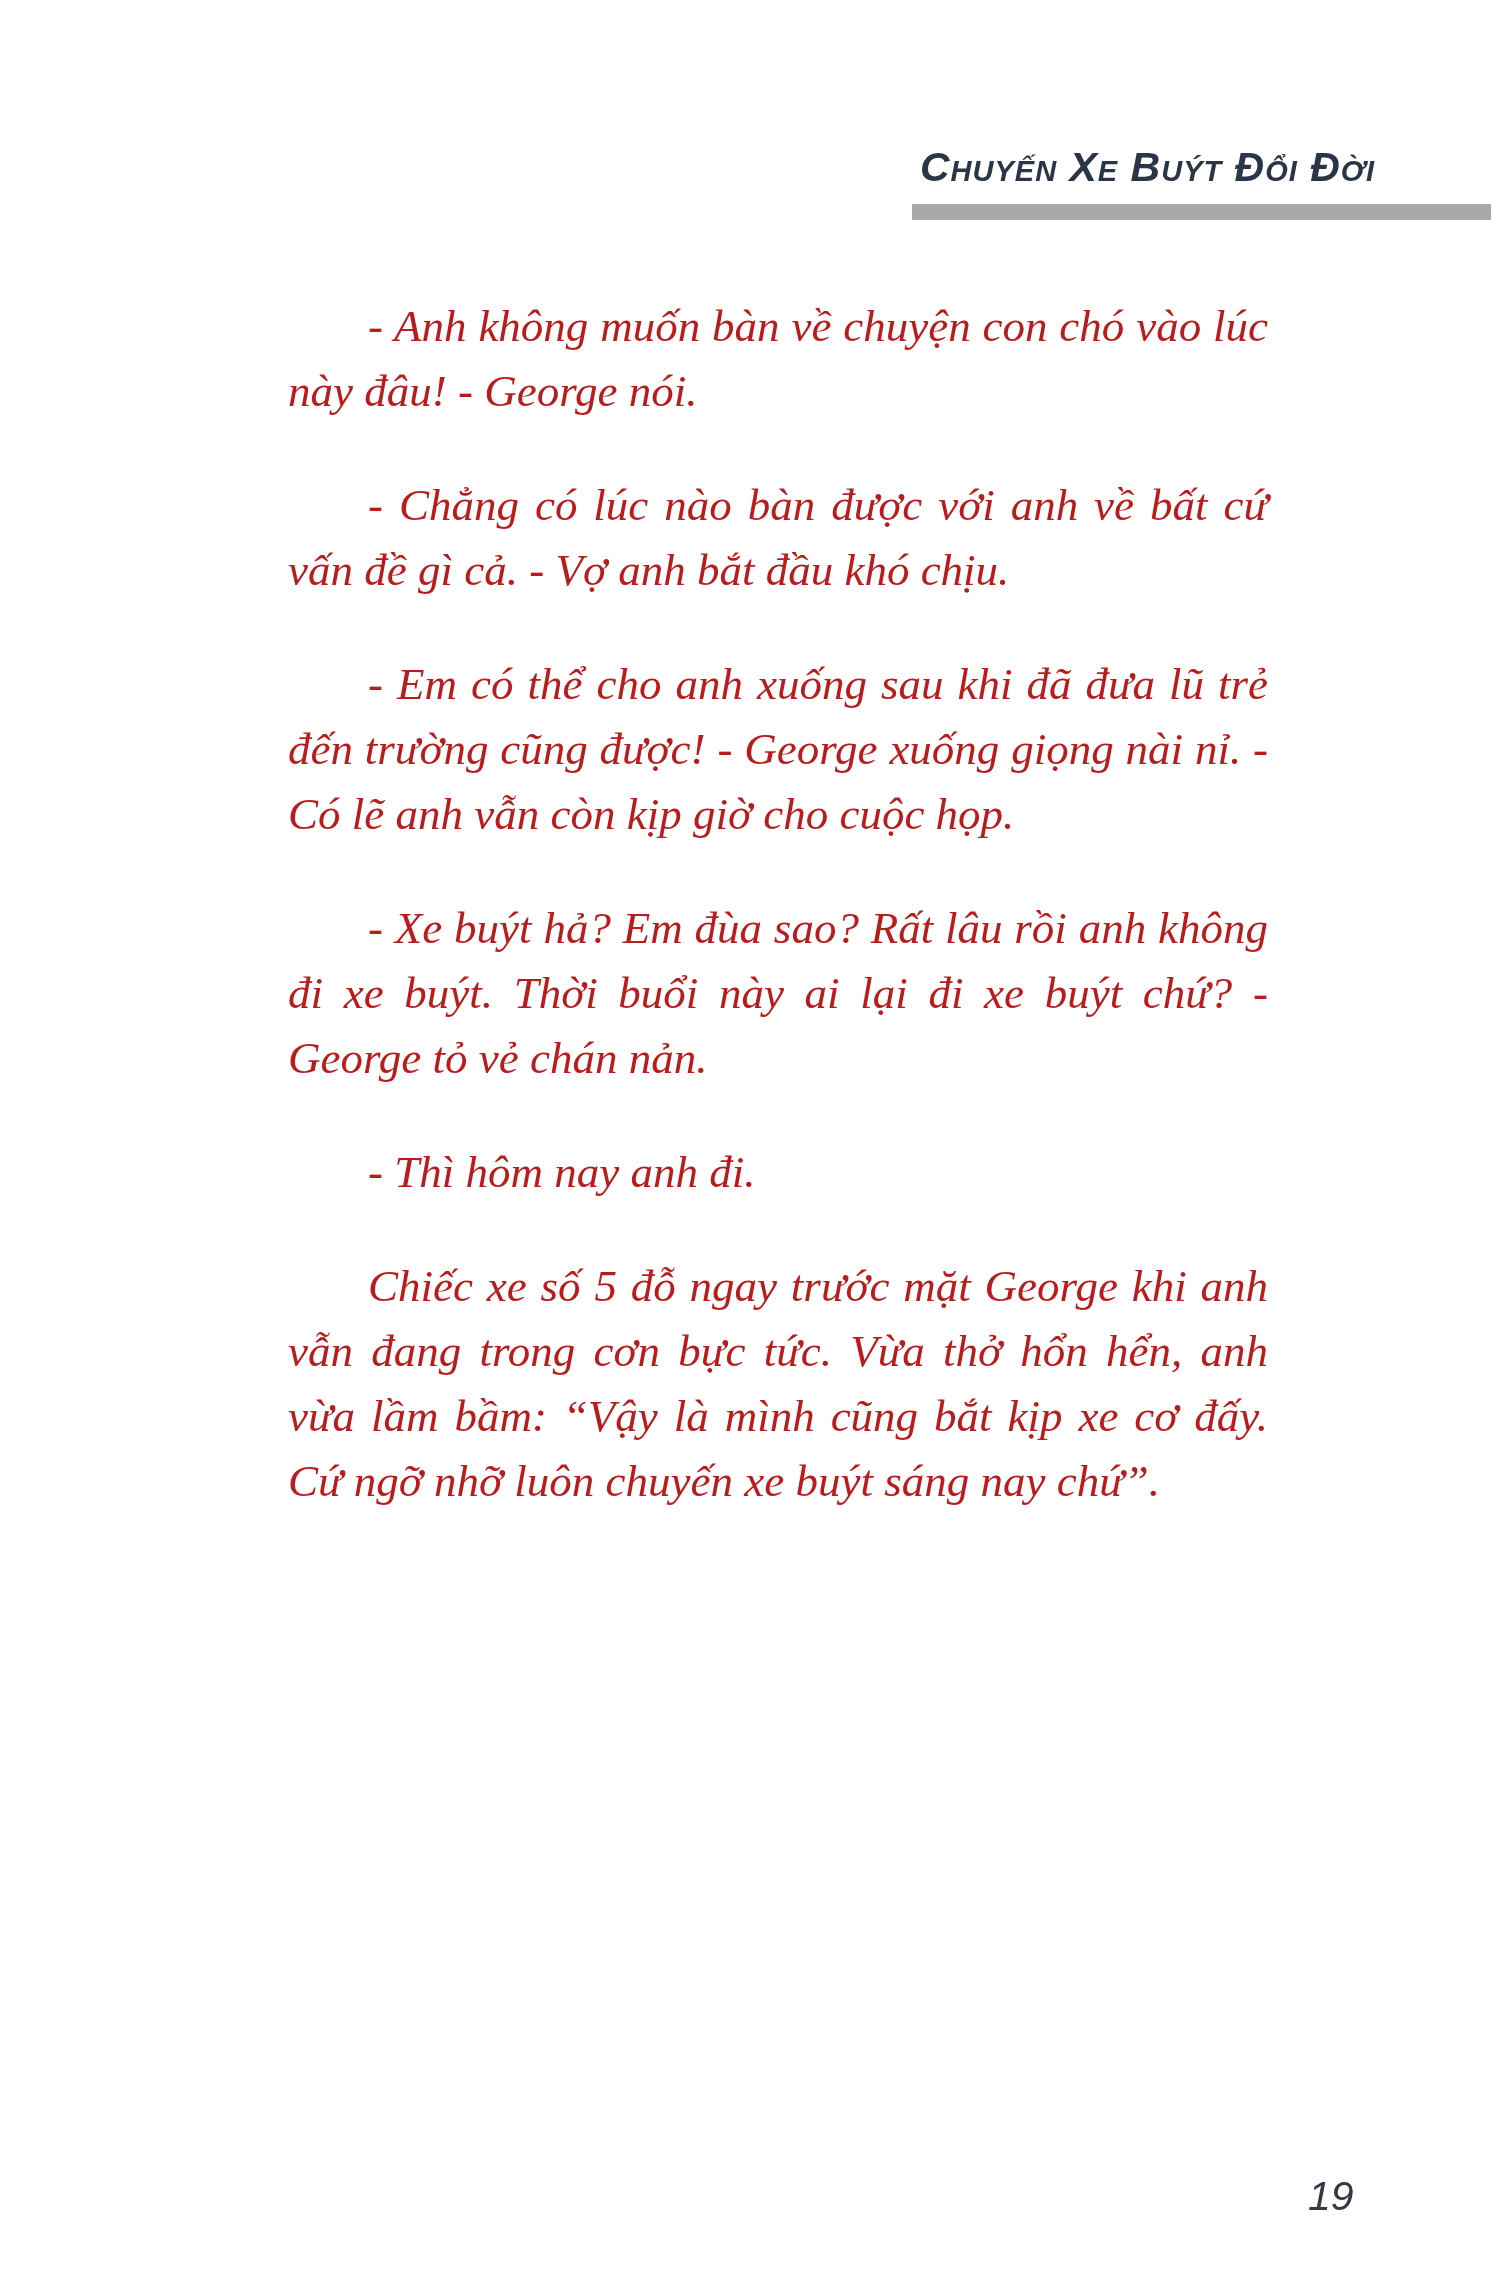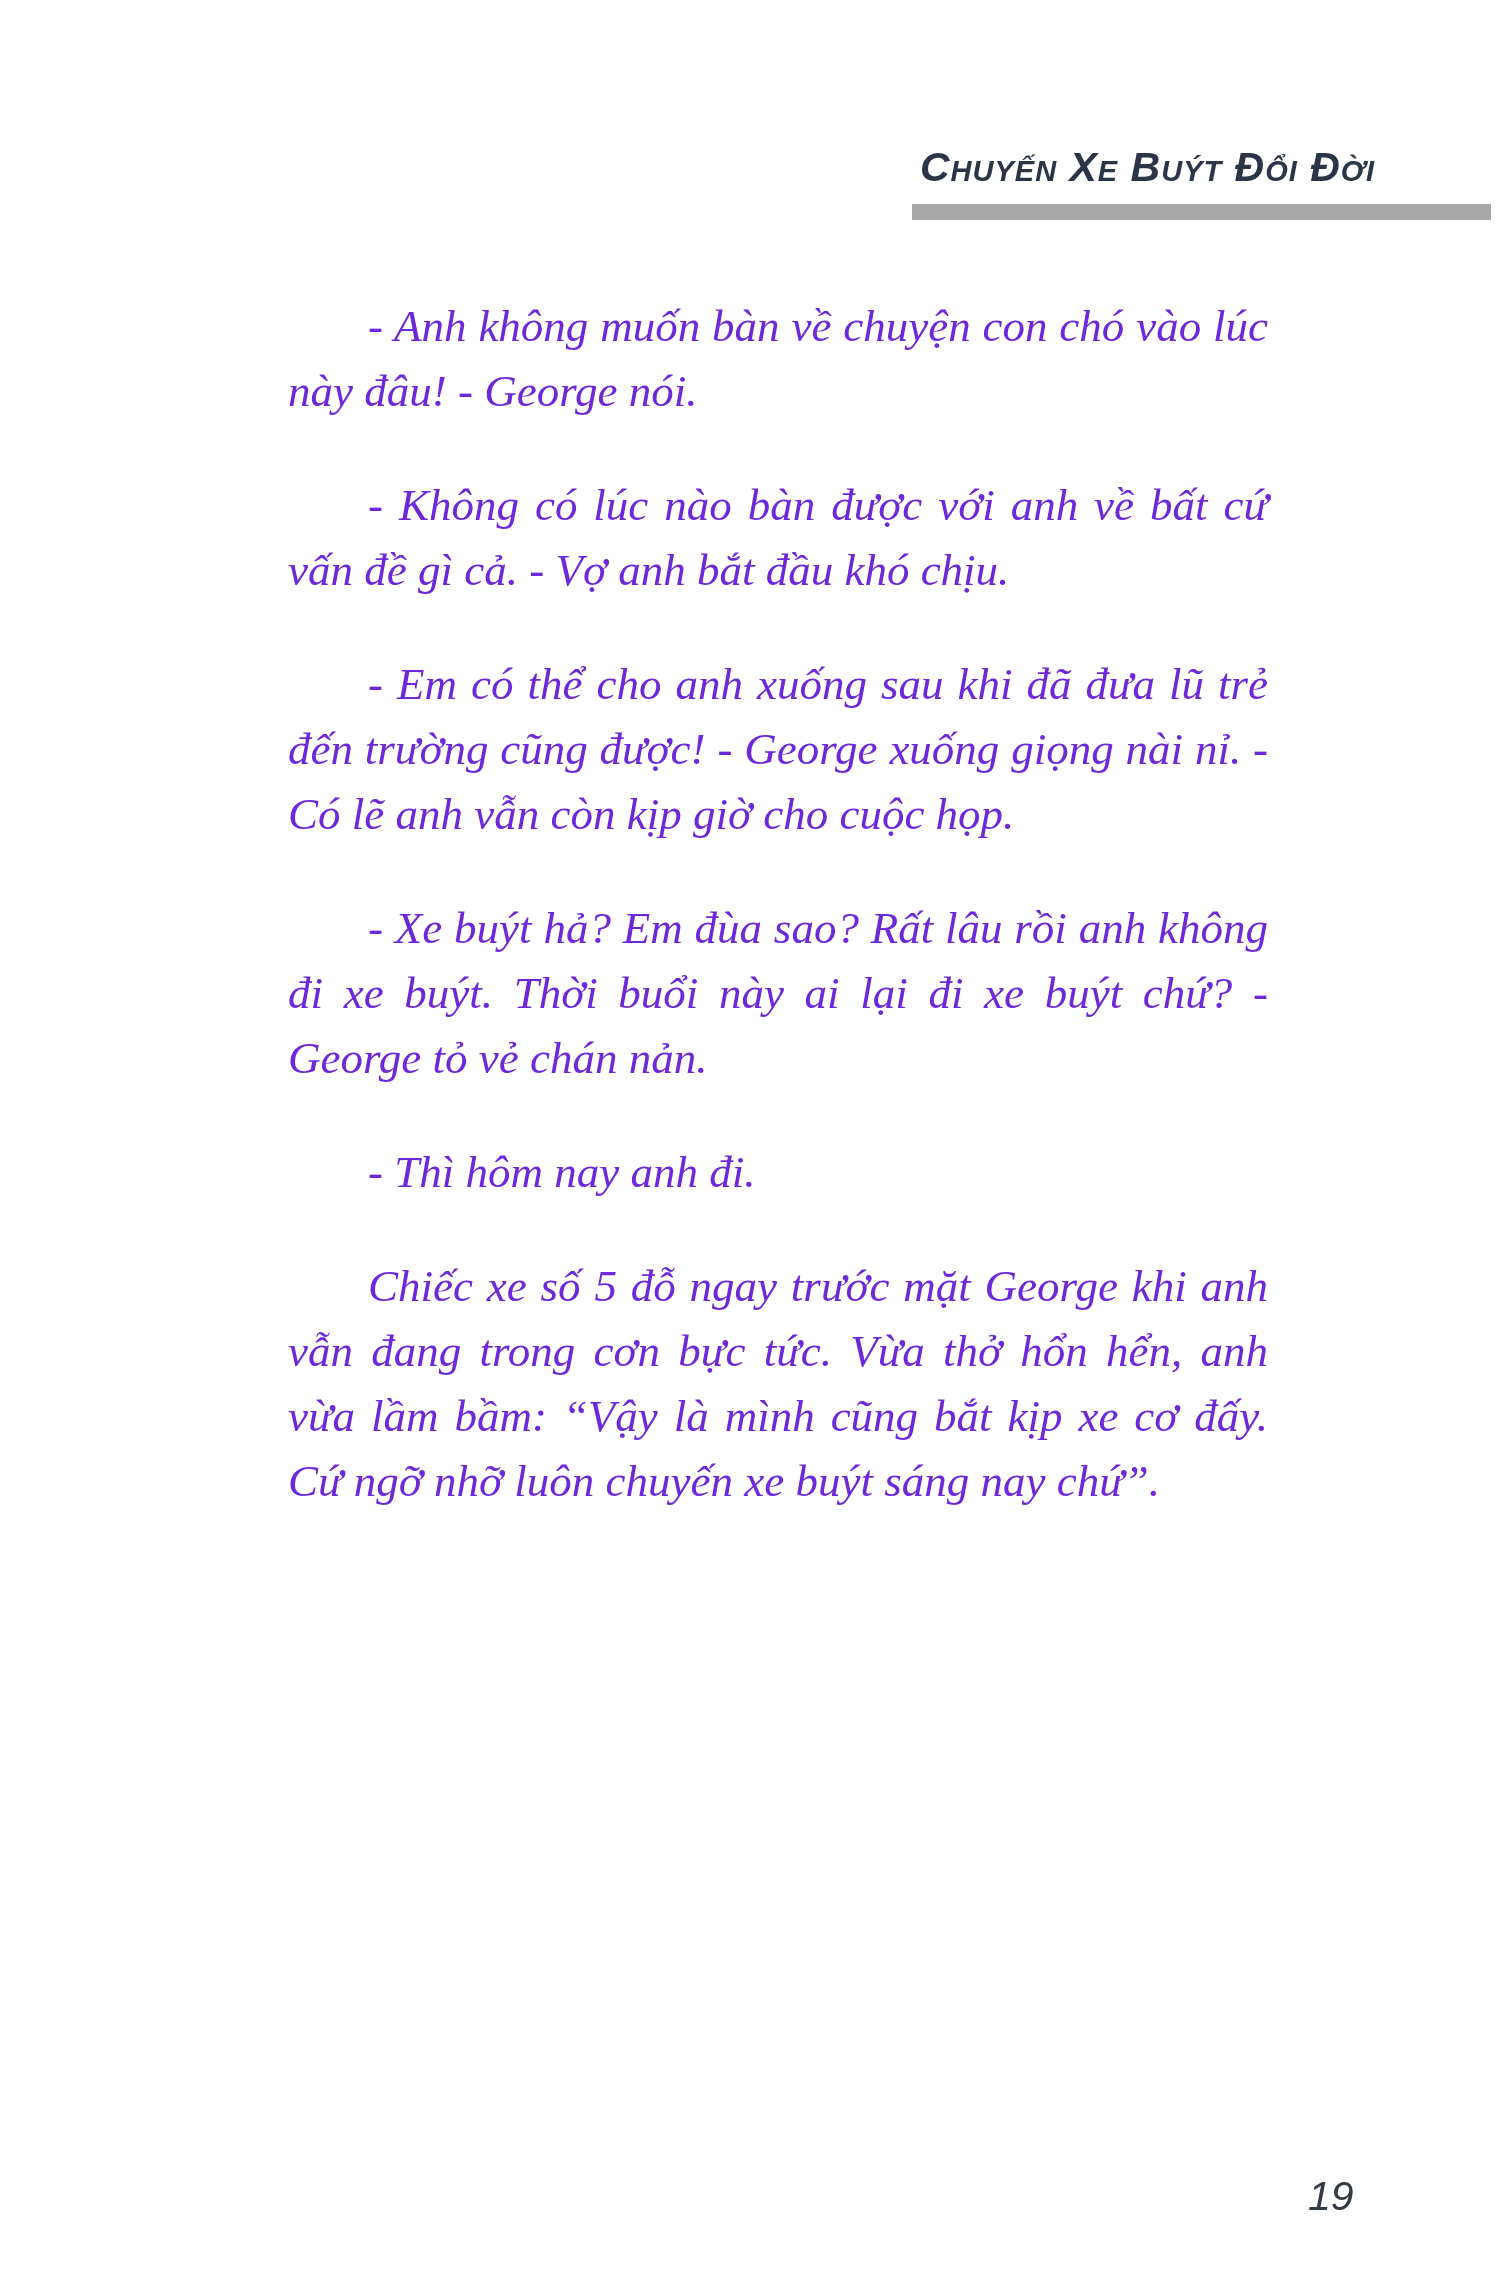--- a/index.html
+++ b/index.html
@@ -36,21 +36,21 @@
   }
   .page-body {
     position: absolute;
     left: 256px;
     top: 262px;
     width: 1012px;
   }
   .page-body p {
     font-size: 45px;
     line-height: 65px;
-    color: #6d28d9;
+    color: #b91c1c;
     text-align: justify;
     text-indent: 80px;
     margin: 0 0 33px 0;
   }
   .page-number {
     position: absolute;
     top: 2150px;
     left: 1284px;
     font-family: "Liberation Sans", sans-serif;
     font-size: 41px;
@@ -63,21 +63,21 @@
 
 <div class="page">
 
   <div class="running-head">
     <span class="title">Chuyến Xe Buýt Đổi Đời</span>
     <div class="rule"></div>
   </div>
 
   <div class="page-body">
     <p>- Anh không muốn bàn về chuyện con chó vào lúc này đâu! - George nói.</p>
-    <p>- Không có lúc nào bàn được với anh về bất cứ vấn đề gì cả. - Vợ anh bắt đầu khó chịu.</p>
+    <p>- Chẳng có lúc nào bàn được với anh về bất cứ vấn đề gì cả. - Vợ anh bắt đầu khó chịu.</p>
     <p>- Em có thể cho anh xuống sau khi đã đưa lũ trẻ đến trường cũng được! - George xuống giọng nài nỉ. - Có lẽ anh vẫn còn kịp giờ cho cuộc họp.</p>
     <p>- Xe buýt hả? Em đùa sao? Rất lâu rồi anh không đi xe buýt. Thời buổi này ai lại đi xe buýt chứ? - George tỏ vẻ chán nản.</p>
     <p>- Thì hôm nay anh đi.</p>
     <p>Chiếc xe số 5 đỗ ngay trước mặt George khi anh vẫn đang trong cơn bực tức. Vừa thở hổn hển, anh vừa lầm bầm: “Vậy là mình cũng bắt kịp xe cơ đấy. Cứ ngỡ nhỡ luôn chuyến xe buýt sáng nay chứ”.</p>
   </div>
 
   <div class="page-number">19</div>
 
 </div>
 

